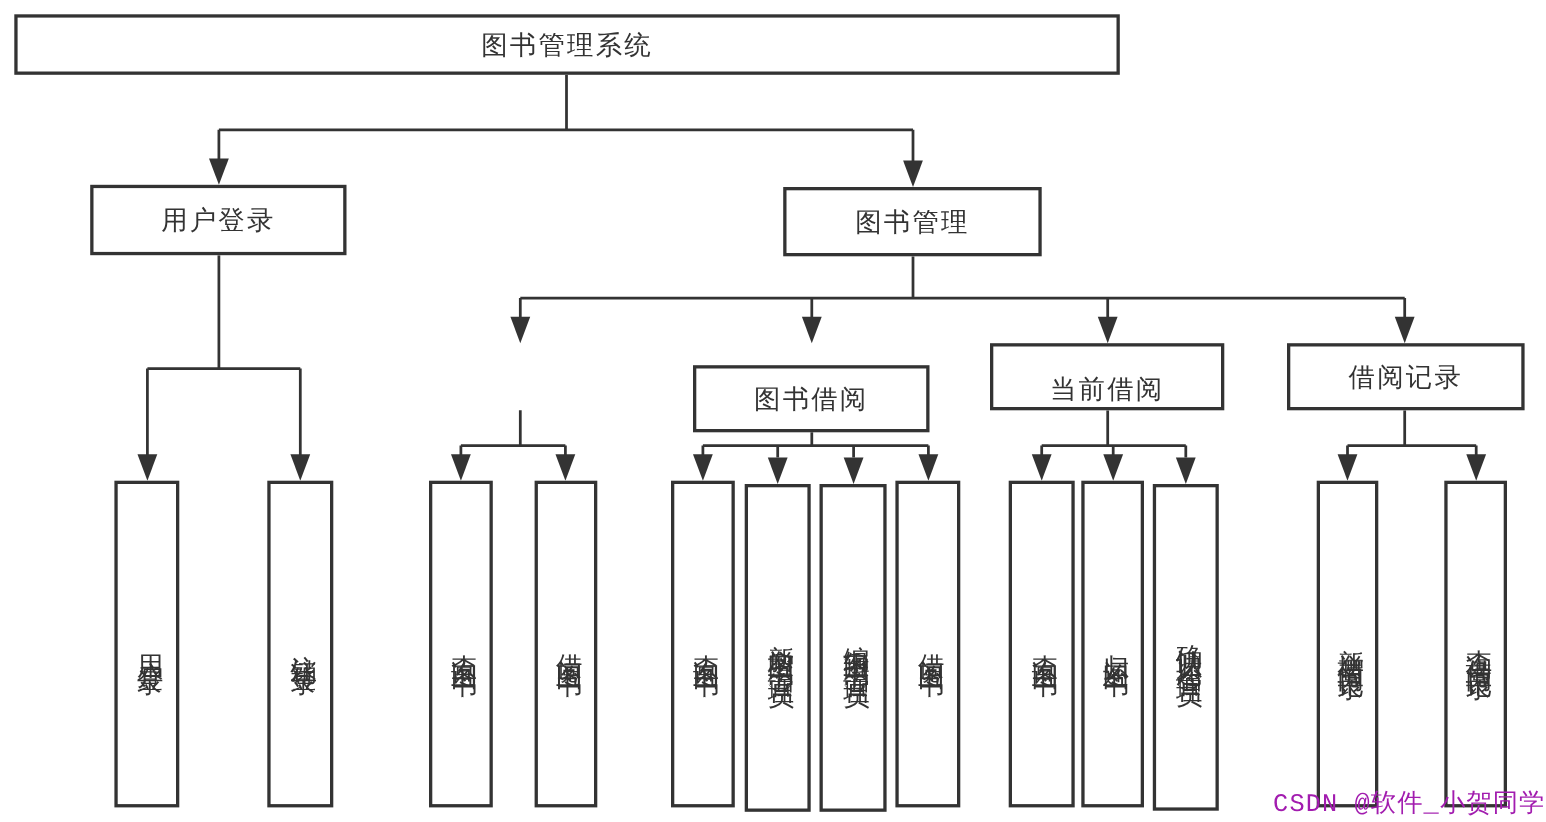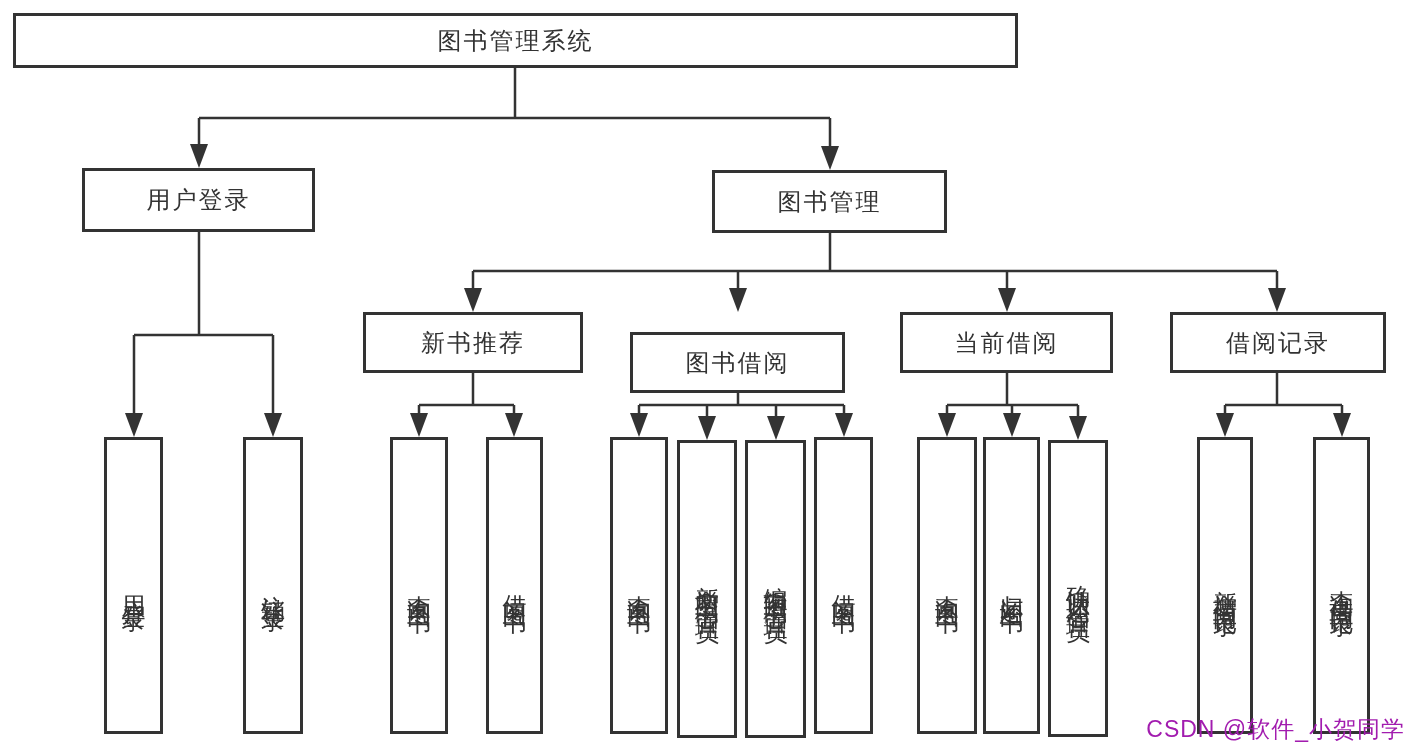--- a/index.html
+++ b/index.html
@@ -1,21 +1,21 @@
 <!DOCTYPE html>
 <html><head>
 <meta charset="utf-8">
 <style>
   html, body { margin: 0; padding: 0; background: #ffffff; }
   .stage {
     position: relative;
     width: 1405px;
     height: 747px;
     background: #ffffff;
-    font-family: Liberation Sans, sans-serif;
+    font-family: Liberation Mono, monospace;
     overflow: hidden;
   }
   .connectors {
     position: absolute;
     left: 0; top: 0;
     width: 1405px; height: 747px;
     pointer-events: none;
   }
   .box {
     position: absolute;
@@ -108,27 +108,24 @@
     <span class="hlbl">图书管理系统</span>
   </div>
 
   <div class="box" style="left:82px; top:168px; width:233px; height:64px;">
     <span class="hlbl">用户登录</span>
   </div>
   <div class="box" style="left:712px; top:170px; width:235px; height:63px;">
     <span class="hlbl">图书管理</span>
   </div>
 
-  <div class="box" style="left:363px; top:312px; width:220px; height:61px;">
-    <span class="hlbl">新书推荐</span>
-  </div>
   <div class="box" style="left:630px; top:312px; width:215px; height:61px;margin-top:20px;">
     <span class="hlbl">图书借阅</span>
   </div>
-  <div class="box" style="left:900px; top:312px; width:213px; height:61px;">
+  <div class="box" style="left:900px; top:312px; width:213px; height:61px;align-items:flex-end;">
     <span class="hlbl">当前借阅</span>
   </div>
   <div class="box" style="left:1170px; top:312px; width:216px; height:61px;">
     <span class="hlbl">借阅记录</span>
   </div>
 
   <div class="box" style="left:104px; top:437px; width:59px; height:297px;">
     <span class="vlbl">用户登录</span>
   </div>
   <div class="box" style="left:243px; top:437px; width:60px; height:297px;">

